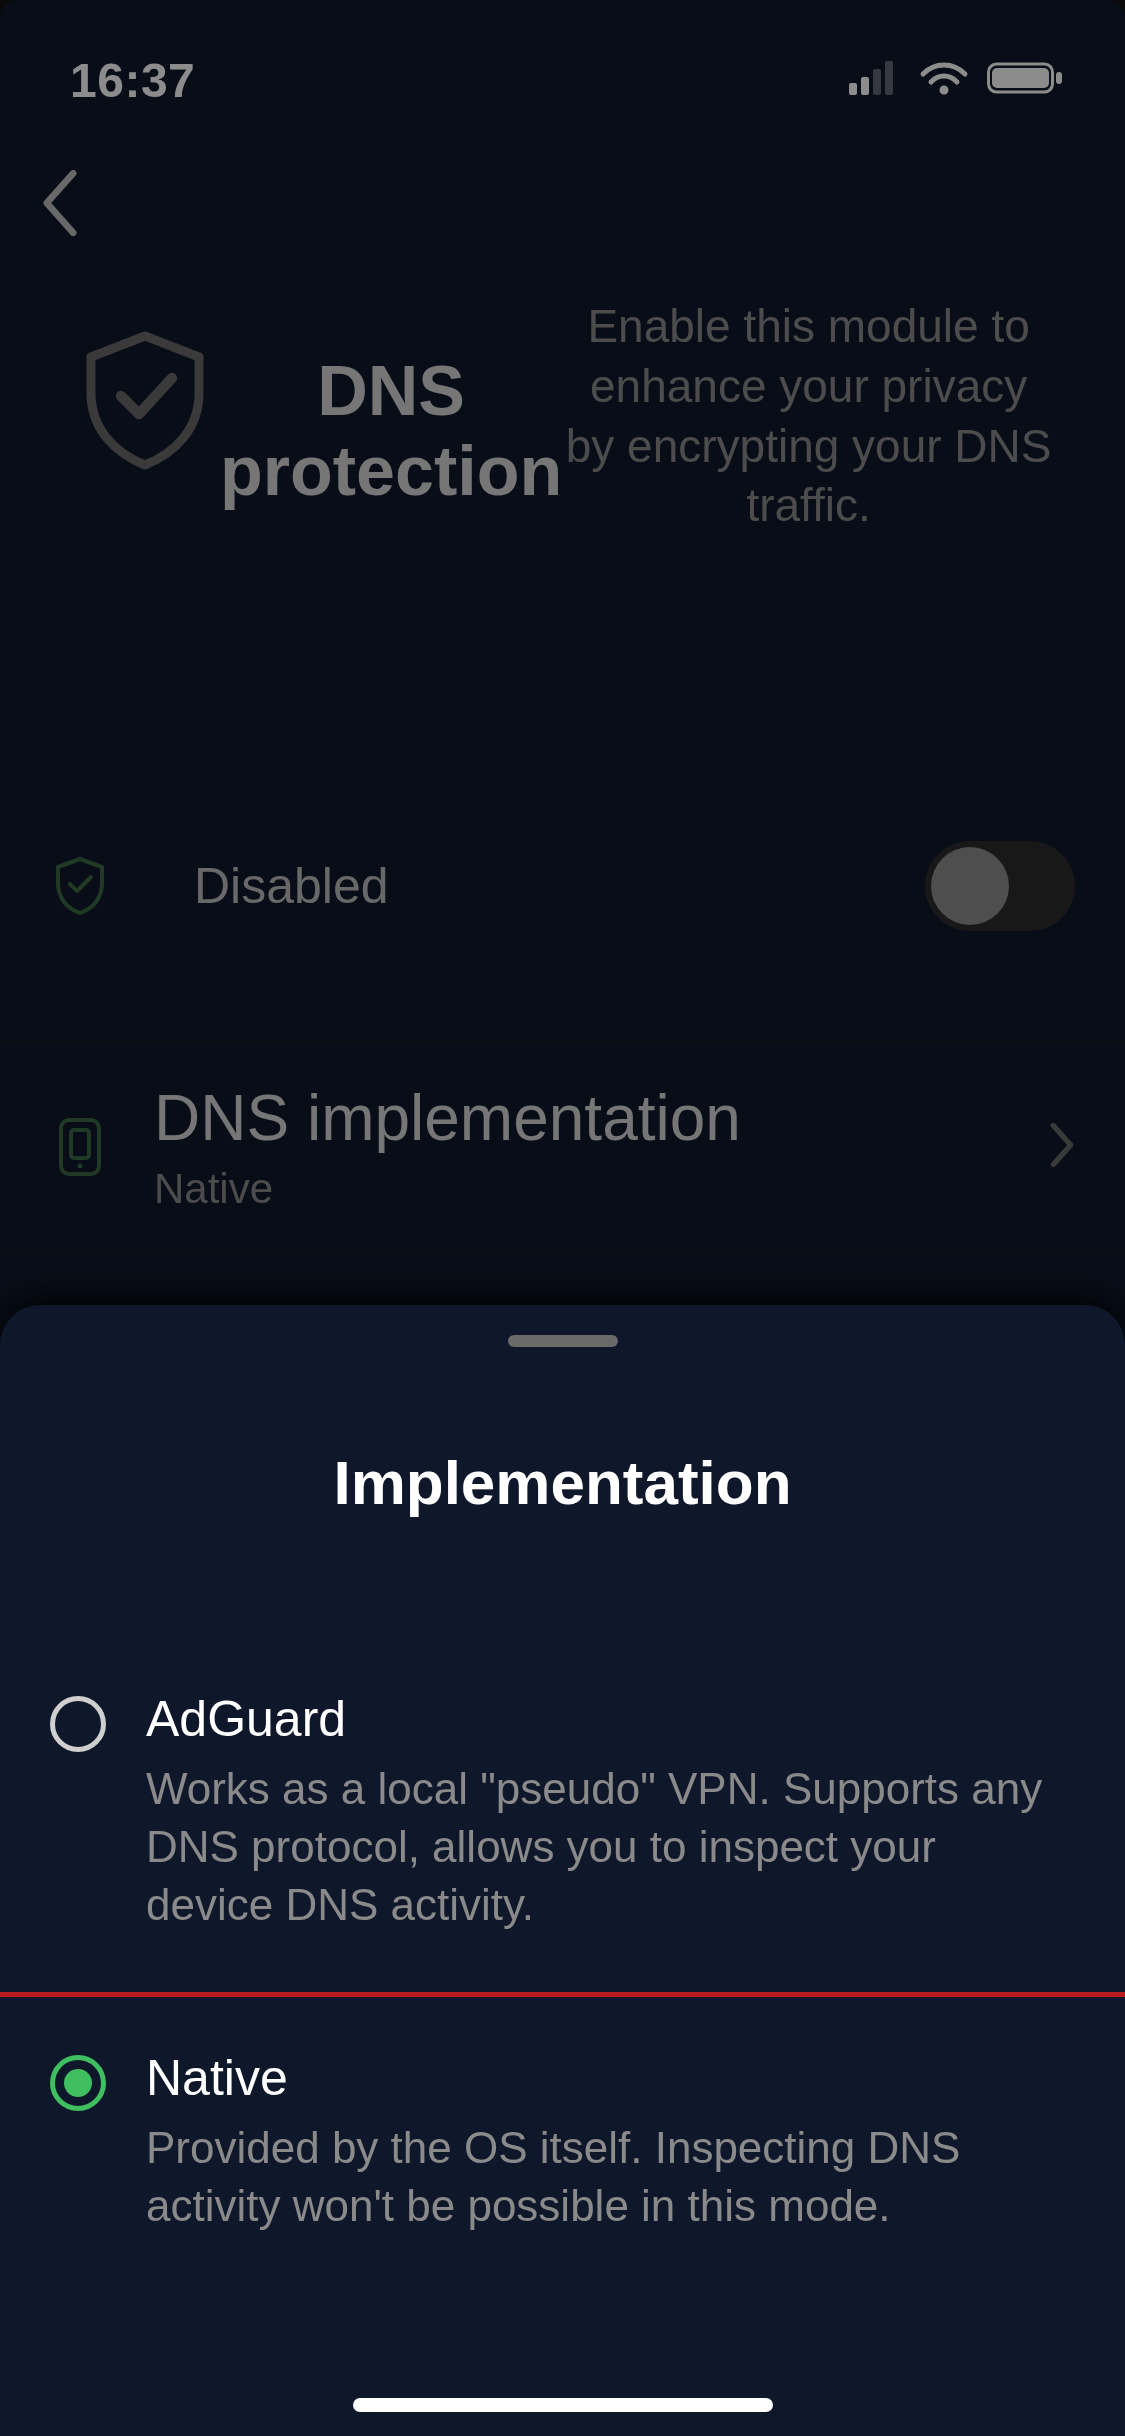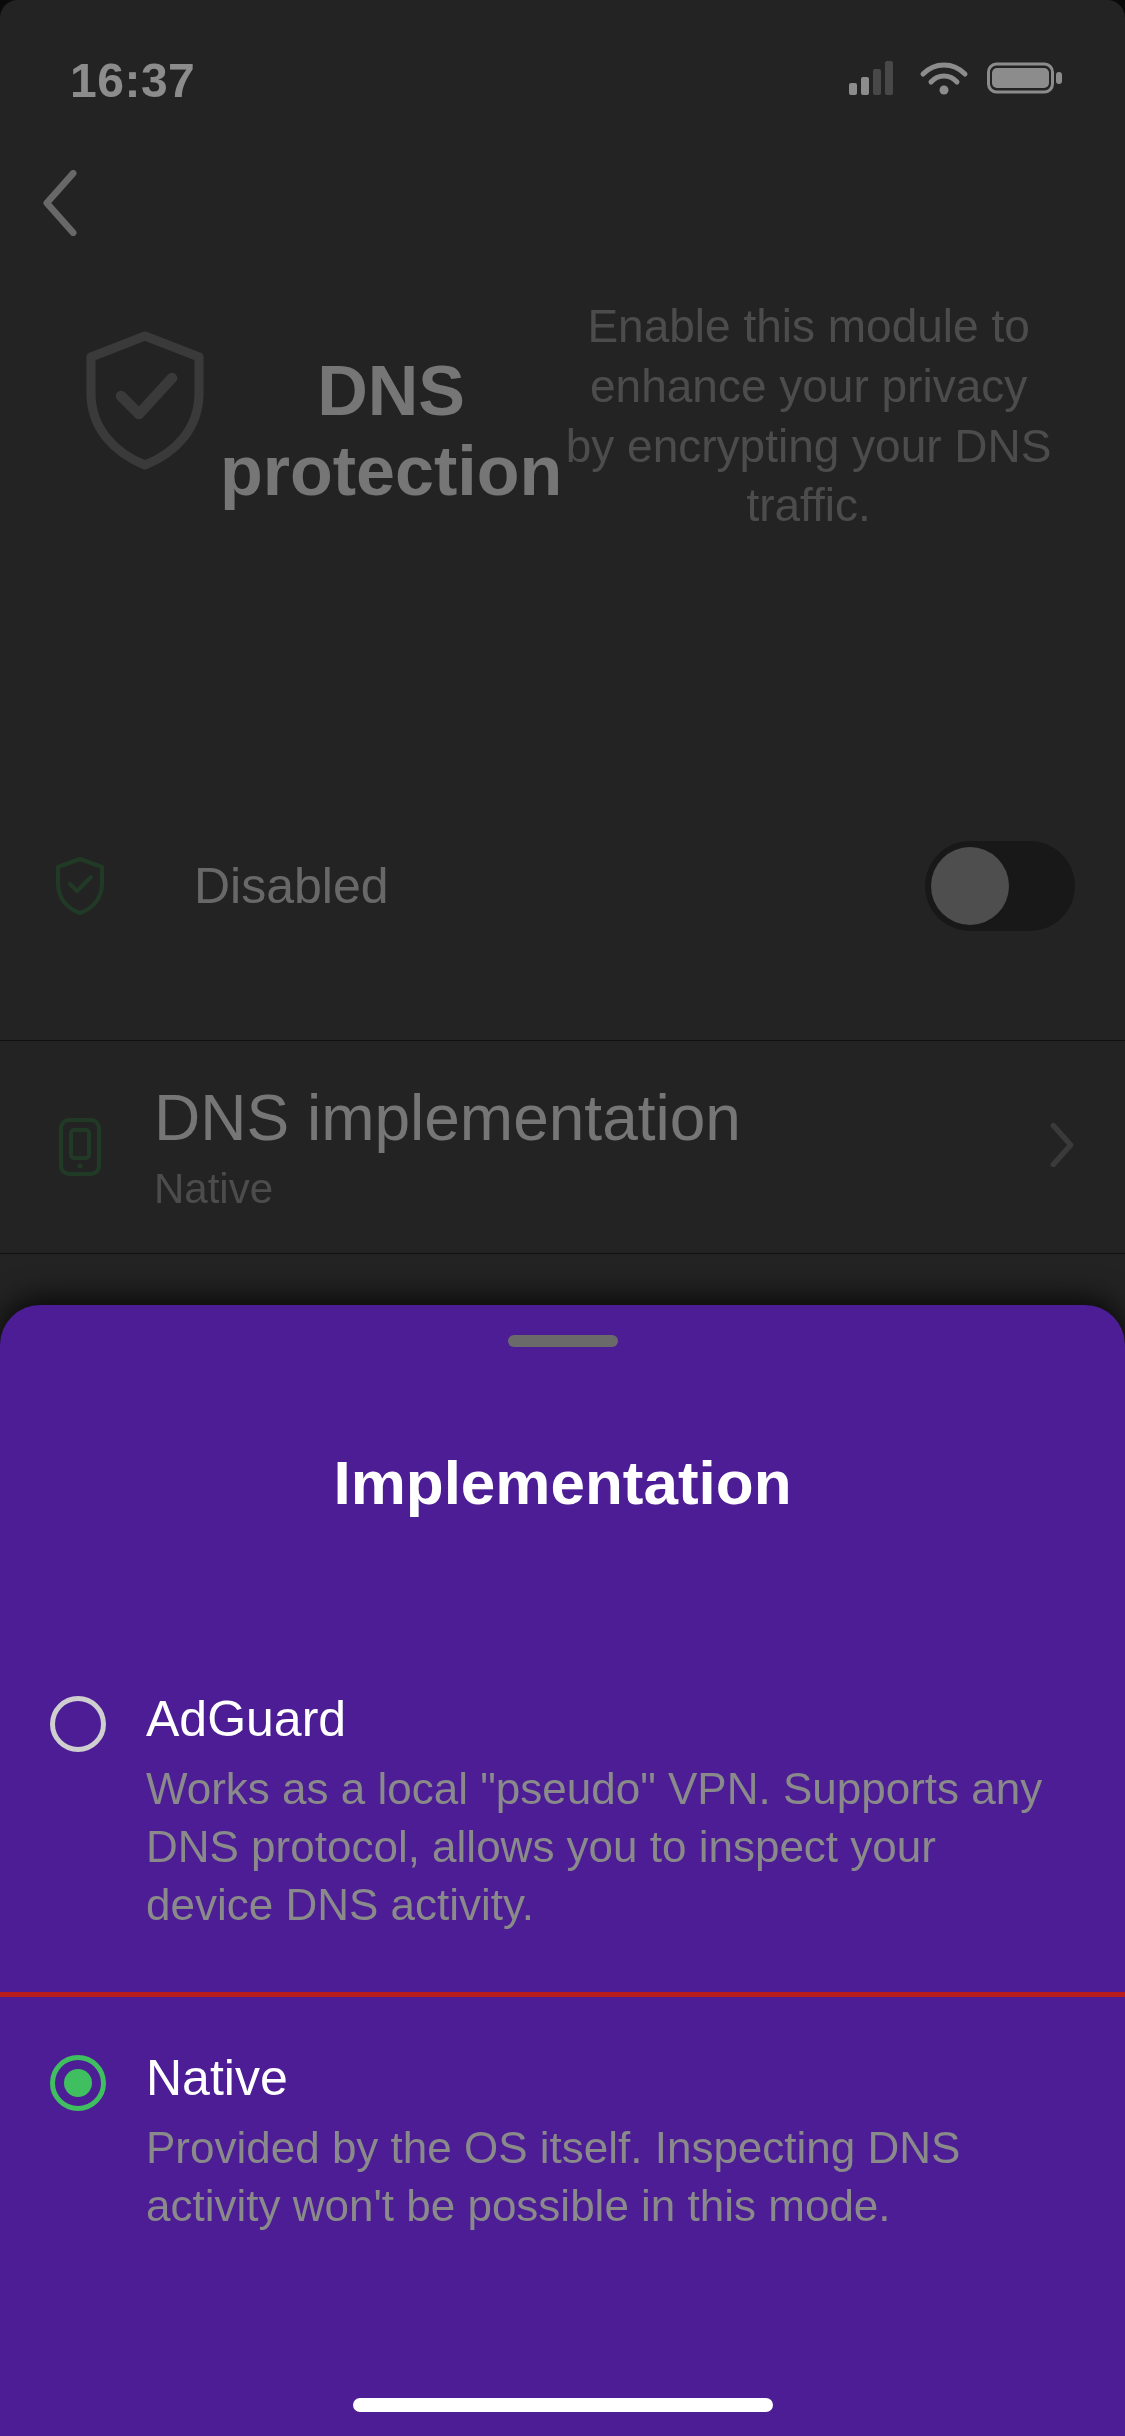--- a/index.html
+++ b/index.html
@@ -1,20 +1,20 @@
 <!DOCTYPE html>
 <html><head>
 <meta charset="utf-8">
 <style>
   * { margin: 0; padding: 0; box-sizing: border-box; -webkit-font-smoothing: antialiased; }
   html, body { width: 1125px; height: 2436px; background: #0a0a0a; font-family: -apple-system, "SF Pro Text", "Helvetica Neue", Arial, sans-serif; color: #fff; overflow: hidden; }
   .screen { position: relative; width: 1125px; height: 2436px; }
 
   
-  .underlay { position: absolute; inset: 0; background: #404040; filter: brightness(0.55); border-radius: 18px; }
+  .underlay { position: absolute; inset: 0; background: #0f172a; filter: brightness(0.55); border-radius: 18px; }
   .statusbar { position: absolute; top: 0; left: 0; right: 0; height: 130px; display: flex; align-items: center; justify-content: space-between; padding: 30px 60px 0 70px; }
   .time { font-size: 48px; font-weight: 600; letter-spacing: 0.5px; }
   .status-icons { display: flex; align-items: center; gap: 18px; }
   .nav { position: absolute; top: 170px; left: 40px; }
   .back-chevron svg { width: 40px; height: 66px; }
 
   .hero { position: absolute; top: 265px; left: 0; right: 0; display: flex; align-items: center; padding: 0 70px; text-align: center; }
   .hero-icon svg { width: 150px; height: 150px; }
   .hero h1 { margin-top: 60px; font-size: 70px; font-weight: 700; color: #d6d6d6; }
   .hero p { margin-top: 32px; font-size: 46px; line-height: 1.3; color: #8a8a8a; }
@@ -26,21 +26,21 @@
   .switch .knob { position: absolute; top: 6px; left: 6px; width: 78px; height: 78px; border-radius: 50%; background: #8d8d8d; }
 
   .list { position: absolute; top: 1040px; left: 0; right: 0; }
   .list-row { display: flex; align-items: center; padding: 40px 50px; border-bottom: 1px solid #1d1d1d; }
   .list-row .texts { margin-left: 44px; flex: 1; }
   .list-row .title { font-size: 64px; color: #d6d6d6; }
   .list-row .sub { margin-top: 10px; font-size: 42px; color: #8a8a8a; }
   .chev svg { width: 26px; height: 44px; }
 
   
-  .sheet { position: absolute; left: 0; right: 0; bottom: 0; top: 1305px; background: #4c1d95; border-top-left-radius: 40px; border-top-right-radius: 40px; box-shadow: 0 -6px 30px rgba(0,0,0,0.8); }
+  .sheet { position: absolute; left: 0; right: 0; bottom: 0; top: 1305px; background: #0f172a; border-top-left-radius: 40px; border-top-right-radius: 40px; box-shadow: 0 -6px 30px rgba(0,0,0,0.8); }
   .grabber { width: 110px; height: 12px; background: #6a6a6a; border-radius: 6px; margin: 30px auto 0; }
   .sheet h2 { text-align: center; font-size: 62px; font-weight: 700; margin-top: 100px; color: #fff; }
   .options { margin-top: 120px; }
   .option { display: flex; align-items: flex-start; padding: 52px 50px 58px 50px; border-bottom: 5px solid #b91c1c; }
   .radio { width: 56px; height: 56px; border-radius: 50%; border: 5px solid #cfcfcf; margin-top: 6px; flex: 0 0 auto; position: relative; }
   .radio.selected { border-color: #3fbf5f; }
   .radio.selected::after { content: ""; position: absolute; inset: 9px; border-radius: 50%; background: #3fbf5f; }
   .opt-texts { margin-left: 40px; flex: 1; }
   .opt-title { font-size: 50px; font-weight: 500; color: #fff; }
   .opt-desc { margin-top: 12px; font-size: 44px; line-height: 1.32; color: #8a8a8a; }

